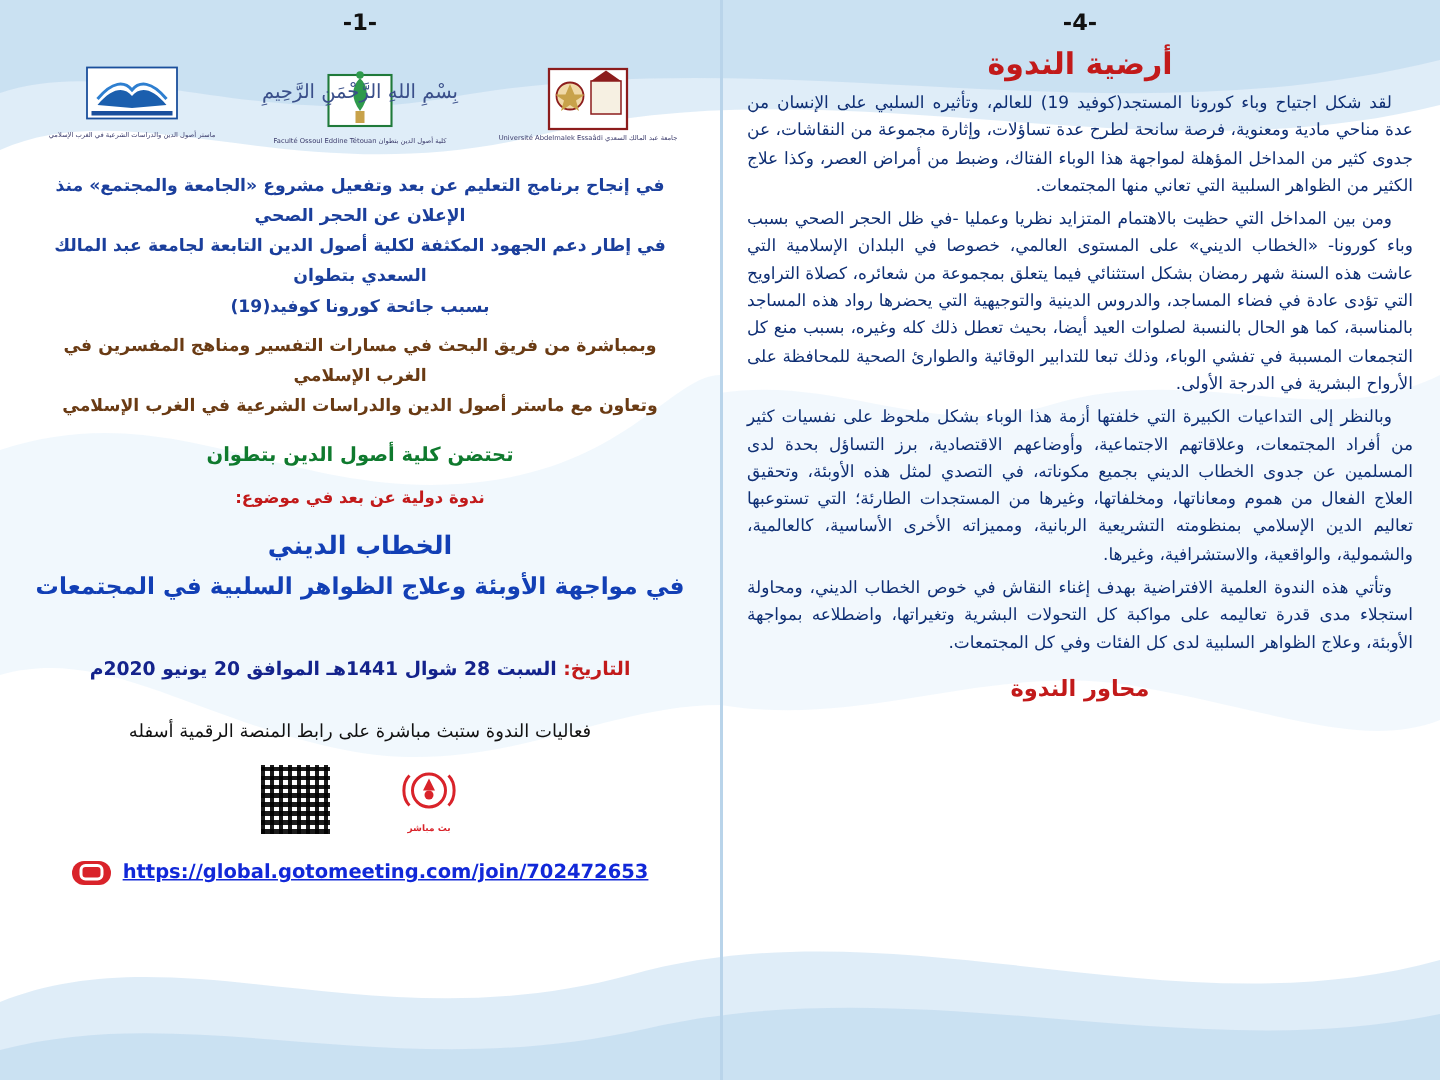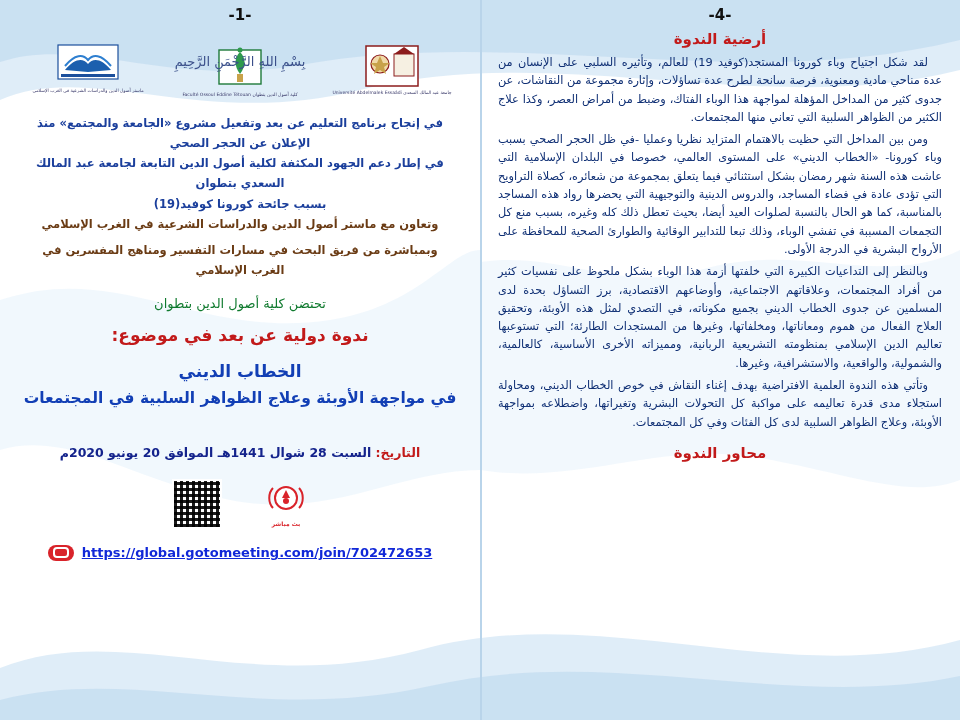--- a/index.html
+++ b/index.html
@@ -107,29 +107,29 @@
     font-size: 11.5px;
     font-weight: bold;
     line-height: 1.75;
   }
   .intro-line-blue { color: #1b3f9c; }
   .intro-line-brown { color: #6a3b14; }
 
   .green-line {
     margin-top: 16px;
     color: #0f7a2e;
-    font-weight: normal;
+    font-weight: bold;
     font-size: 13px;
     text-align: center;
   }
   .red-line {
     margin-top: 14px;
     color: #c21a1a;
     font-weight: bold;
-    font-size: 17px;
+    font-size: 11px;
   }
   .title-main {
     margin-top: 16px;
     color: #123fb5;
     font-weight: bold;
     font-size: 17px;
     text-align: center;
   }
   .title-sub {
     margin-top: 8px;
@@ -210,21 +210,21 @@
     width: 12px;
     height: 7px;
     border: 2px solid #ffffff;
     border-radius: 4px;
   }
 
   
   .sec-title {
     color: #c21a1a;
     font-weight: bold;
-    font-size: 15px;
+    font-size: 20px;
     text-align: center;
     margin: 4px 0 6px 0;
   }
   .body-par {
     color: #0f2f74;
     font-size: 11.3px;
     line-height: 1.62;
     text-align: justify;
     text-align-last: right;
     margin: 0 0 4px 0;
@@ -325,36 +325,37 @@
         <div class="logo-caption">ماستر أصول الدين والدراسات الشرعية في الغرب الإسلامي</div>
       </div>
     </div>
 
     <div class="basmala">بِسْمِ اللهِ الرَّحْمَنِ الرَّحِيمِ</div>
 
     <div class="intro-block">
       <div class="intro-line-blue">في إنجاح برنامج التعليم عن بعد وتفعيل مشروع «الجامعة والمجتمع» منذ الإعلان عن الحجر الصحي</div>
       <div class="intro-line-blue">في إطار دعم الجهود المكثفة لكلية أصول الدين التابعة لجامعة عبد المالك السعدي بتطوان</div>
       <div class="intro-line-blue">بسبب جائحة كورونا كوفيد(19)</div>
+      <div class="intro-line-brown" style="margin-top:6px;">وبمباشرة من فريق البحث في مسارات التفسير ومناهج المفسرين في الغرب الإسلامي</div>
       <div class="intro-line-brown">وتعاون مع ماستر أصول الدين والدراسات الشرعية في الغرب الإسلامي</div>
-      <div class="intro-line-brown" style="margin-top:6px;">وبمباشرة من فريق البحث في مسارات التفسير ومناهج المفسرين في الغرب الإسلامي</div>
     </div>
 
     <div class="green-line">تحتضن كلية أصول الدين بتطوان</div>
     <div class="red-line">ندوة دولية عن بعد في موضوع:</div>
     <div class="title-main">الخطاب الديني</div>
     <div class="title-sub">في مواجهة الأوبئة وعلاج الظواهر السلبية في المجتمعات</div>
 
     <div class="meta-block">
       <div class="meta-row">
         <span class="meta-label">التاريخ:</span>
         <span>السبت 28 شوال 1441هـ الموافق 20 يونيو 2020م</span>
       </div>
     </div>
 
+    <div class="broadcast-note">فعاليات الندوة ستبث مباشرة على رابط المنصة الرقمية أسفله</div>
 
     <div class="codes-row">
       <div style="display:flex;flex-direction:column;align-items:center;">
         <svg width="44" height="40" viewBox="0 0 44 40">
           <circle cx="22" cy="18" r="11" fill="#ffffff" stroke="#d9232a" stroke-width="2"></circle>
           <path d="M22 10 L26 18 L18 18 Z" fill="#d9232a"></path>
           <circle cx="22" cy="21" r="3" fill="#d9232a"></circle>
           <path d="M9 8 C4 13 4 23 9 28" fill="none" stroke="#d9232a" stroke-width="2"></path>
           <path d="M35 8 C40 13 40 23 35 28" fill="none" stroke="#d9232a" stroke-width="2"></path>
         </svg>

